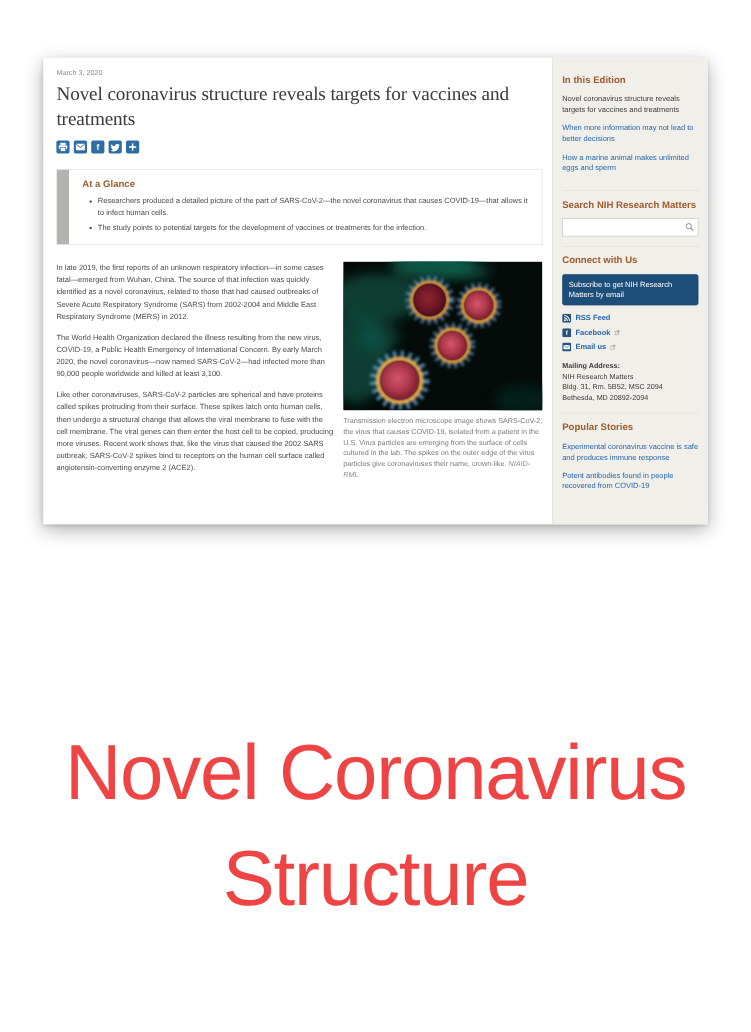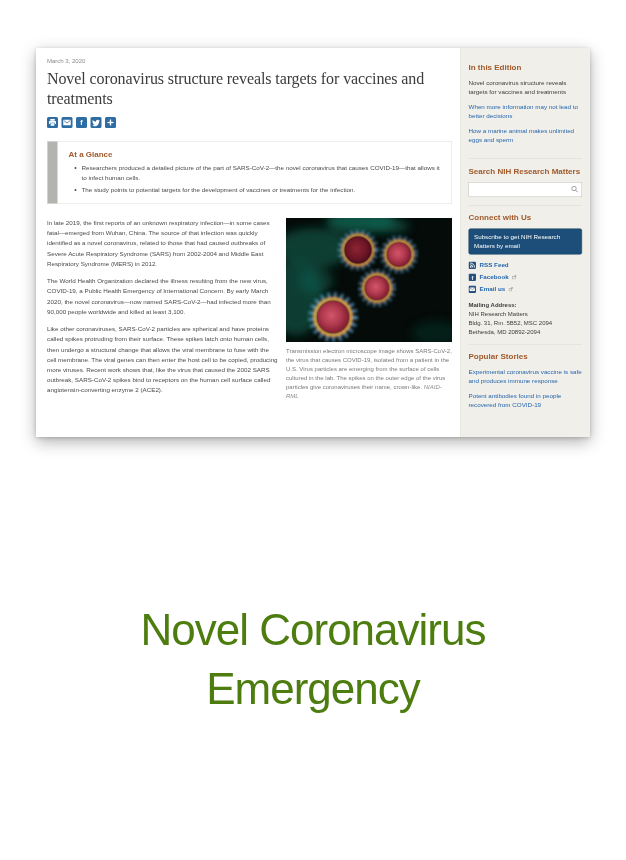--- a/index.html
+++ b/index.html
@@ -55,22 +55,22 @@
              border:1px solid #16405f;border-radius:4px;font-size:12.5px;line-height:1.35;
              padding:8px 10px;text-align:left;cursor:pointer;
              font-family:"Liberation Sans",sans-serif;margin:2px 0 14px;}
   .conn-link{display:flex;align-items:center;gap:7px;margin-bottom:9px;cursor:pointer;}
   .conn-link .lbl{font-size:12.5px;color:#2766ae;font-weight:700;}
   .mailing{margin-top:14px;font-size:12px;color:#3c3c3c;line-height:1.5;}
   .mailing .mh{font-weight:700;}
 
   
   .big-title{position:absolute;left:0;width:626px;top:600px;text-align:center;
-             font-family:"Liberation Sans",sans-serif;font-size:44px;line-height:1.35;
-             color:#4d7c0f;letter-spacing:-1px;}
+             font-family:"Liberation Sans",sans-serif;font-size:65px;line-height:1.35;
+             color:#ef4444;letter-spacing:-1px;}
 </style>
 </head>
 <body>
 
 <div class="stage">
 
   <div class="shot-wrap">
     <div class="shot">
 
       <div class="main">
@@ -265,16 +265,16 @@
           <a class="side-link">Experimental coronavirus vaccine is safe and produces immune response</a>
           <a class="side-link">Potent antibodies found in people recovered from COVID-19</a>
         </div>
 
       </div>
     </div>
   </div>
 
   <div class="big-title">
     <div>Novel Coronavirus</div>
-    <div>Emergency</div>
+    <div>Structure</div>
   </div>
 
 </div>
 
 </body></html>

